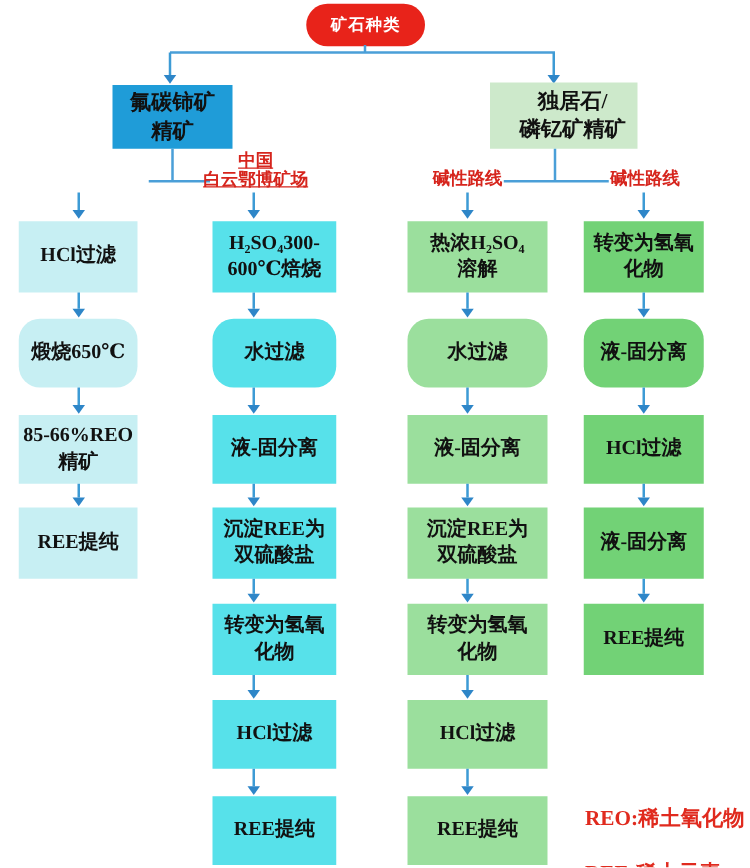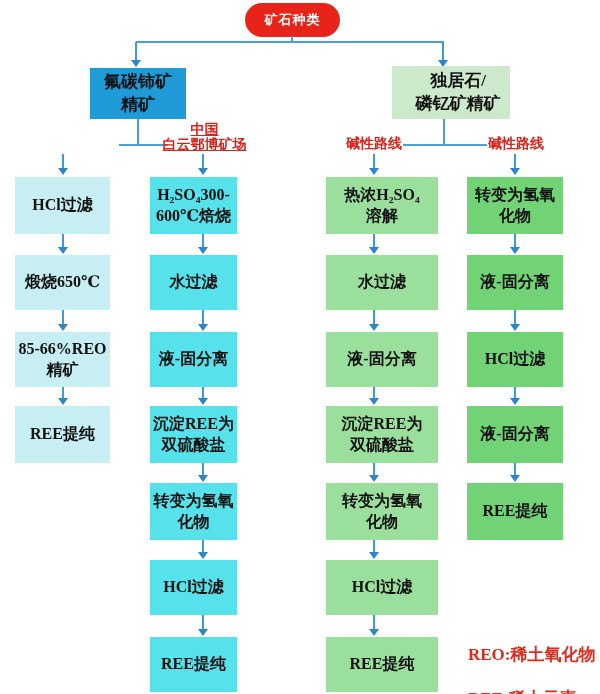--- a/index.html
+++ b/index.html
@@ -29,23 +29,23 @@
   }
   #route-label-1{left:0px;top:122px;width:127px;}
   #route-label-2{left:147px;top:122px;width:115px;text-decoration:underline;}
   #route-label-3{left:315px;top:136px;width:118px;}
   #route-label-4{left:457px;top:136px;width:118px;}
   
   .box{
     position:absolute;display:flex;align-items:center;justify-content:center;text-align:center;
     font-weight:bold;font-size:16px;line-height:1.3;white-space:pre-line;
   }
-  .c1{left:15px;width:95px;}  .c2{left:150px;width:87px;}
+  .c1{left:15px;width:95px;}  .c2{left:170px;width:99px;}
   .c3{left:326px;width:112px;} .c4{left:467px;width:96px;}
-  .r1{top:177px;height:57px;} .r2{top:255px;height:55px;} .r3{top:332px;height:55px;}
+  .r1{top:177px;height:57px;} .r2{top:255px;height:55px;border-radius:17px;} .r3{top:332px;height:55px;}
   .r4{top:406px;height:57px;} .r5{top:483px;height:57px;} .r6{top:560px;height:55px;}
   .r7{top:637px;height:55px;}
   .f1{background:#c7eff3;} .f2{background:#57e1ea;} .f3{background:#9bdf9d;} .f4{background:#72d276;}
   
   .arr{position:absolute;width:12px;display:flex;flex-direction:column;align-items:center;}
   .arr .shaft{width:2px;flex:1;background:#3d9bd5;}
   .arr .head{width:0;height:0;border-left:5px solid transparent;border-right:5px solid transparent;border-top:7px solid #2e86c8;}
   .x1{left:57px;} .x2{left:197px;} .x3{left:368px;} .x4{left:509px;}
   .xa{left:130px;} .xb{left:437px;}
   .gt{top:42px;height:25px;}

